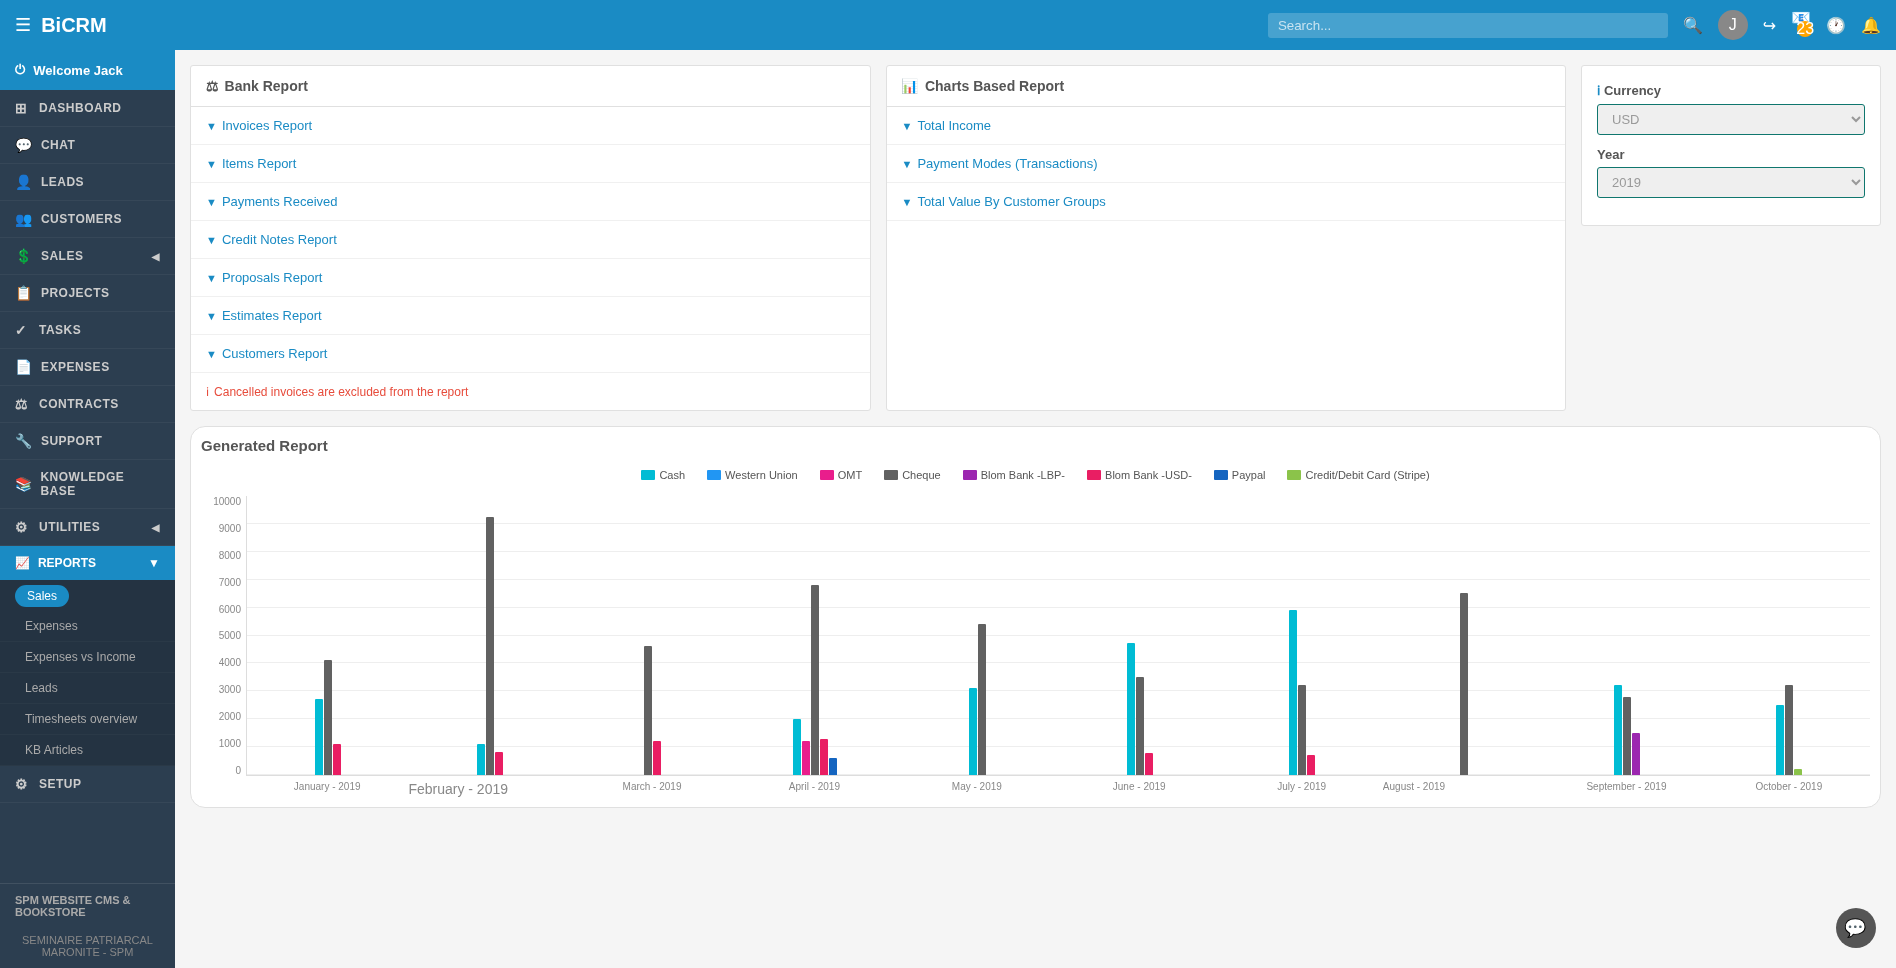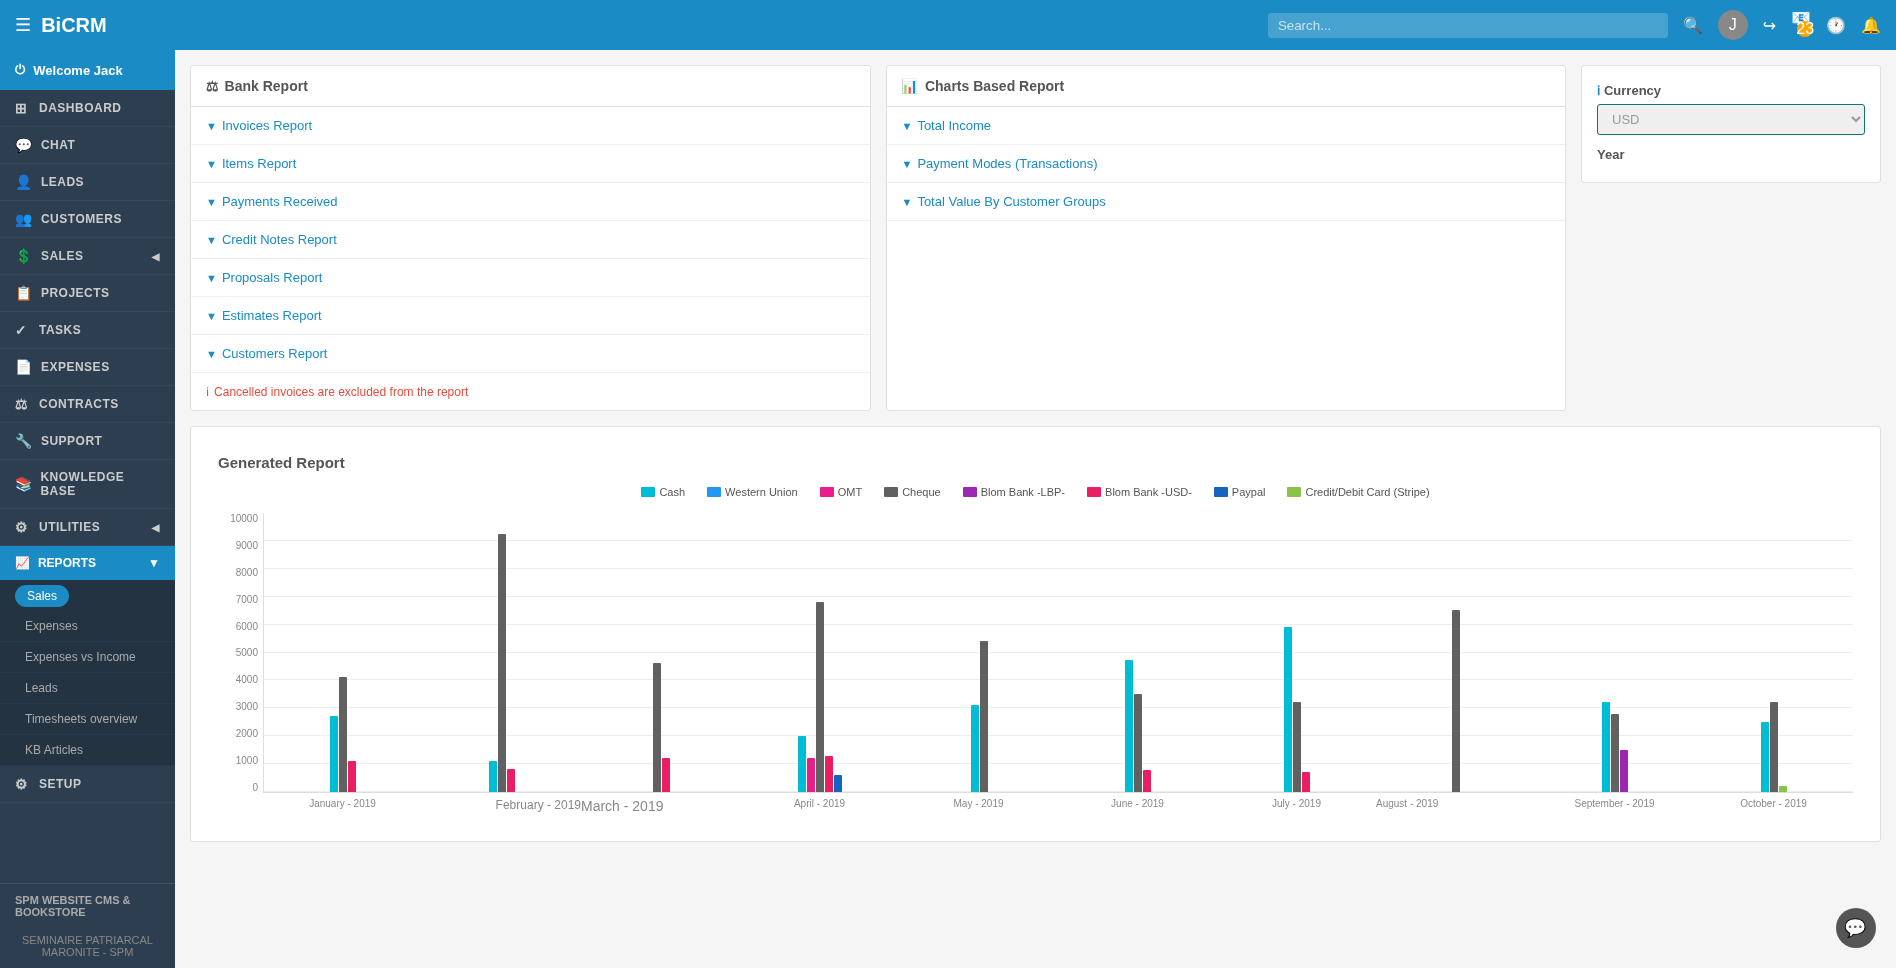--- a/index.html
+++ b/index.html
@@ -216,22 +216,22 @@
       border-radius: 3px;
       margin-bottom: 12px;
       font-size: 13px;
       color: #999;
     }
 
     
     .generated-report {
       background: white;
       border: 1px solid #e0e0e0;
-      border-radius: 3px;
-      padding: 27px;
+      border-radius: 15px;
+      padding: 10px;
     }
     .generated-report h3 {
       font-size: 15px;
       font-weight: bold;
       color: #555;
       margin-bottom: 15px;
     }
 
     
     .chart-legend {
@@ -451,20 +451,23 @@
         </div>
       </div>
 
       <div class="right-panel">
         <div class="currency-panel">
           <label><span style="color:#1a8bc4;">ℹ</span> Currency</label>
           <select>
             <option>USD</option>
           </select>
           <label>Year</label>
+          <select>
+            <option>2019</option>
+          </select>
         </div>
       </div>
     </div>
 
     <div class="generated-report">
       <h3>Generated Report</h3>
 
       <div class="chart-legend" id="chart-legend">
           <div class="legend-item">
             <span class="legend-color" style="background:#00bcd4;"></span>
@@ -581,22 +584,22 @@
                   <div style="width: 8px; height: 70px; background: rgb(0, 188, 212); border-radius: 1px 1px 0px 0px; flex-shrink: 0;"></div>
                   <div style="width: 8px; height: 89.6px; background: rgb(97, 97, 97); border-radius: 1px 1px 0px 0px; flex-shrink: 0;"></div>
                   <div style="width: 8px; height: 5.6px; background: rgb(139, 195, 74); border-radius: 1px 1px 0px 0px; flex-shrink: 0;"></div>
                 </div>
               </div>
           </div>
         </div>
 
         <div style="display:flex; margin-left:45px;" id="x-labels">
             <div style="flex: 1 1 0%; text-align: center; font-size: 10px; color: rgb(136, 136, 136); padding-top: 5px; overflow: hidden; text-overflow: ellipsis; white-space: nowrap;">January - 2019</div>
-            <div style="flex: 1 1 0%; text-align: right; font-size: 12px; color: rgb(136, 136, 136); padding-top: 5px; overflow: hidden; text-overflow: ellipsis; white-space: nowrap;">February - 2019</div>
-            <div style="flex: 1 1 0%; font-size: 14px; color: rgb(136, 136, 136); padding-top: 5px; overflow: hidden; text-overflow: ellipsis; white-space: nowrap;">March - 2019</div>
+            <div style="flex: 1 1 0%; text-align: left; font-size: 14px; color: rgb(136, 136, 136); padding-top: 5px; overflow: hidden; text-overflow: ellipsis; white-space: nowrap;">February - 2019</div>
+            <div style="flex: 1 1 0%; text-align: center; font-size: 10px; color: rgb(136, 136, 136); padding-top: 5px; overflow: hidden; text-overflow: ellipsis; white-space: nowrap;">March - 2019</div>
             <div style="flex: 1 1 0%; text-align: center; font-size: 10px; color: rgb(136, 136, 136); padding-top: 5px; overflow: hidden; text-overflow: ellipsis; white-space: nowrap;">April - 2019</div>
             <div style="flex: 1 1 0%; text-align: center; font-size: 10px; color: rgb(136, 136, 136); padding-top: 5px; overflow: hidden; text-overflow: ellipsis; white-space: nowrap;">May - 2019</div>
             <div style="flex: 1 1 0%; text-align: center; font-size: 10px; color: rgb(136, 136, 136); padding-top: 5px; overflow: hidden; text-overflow: ellipsis; white-space: nowrap;">June - 2019</div>
             <div style="flex: 1 1 0%; text-align: center; font-size: 10px; color: rgb(136, 136, 136); padding-top: 5px; overflow: hidden; text-overflow: ellipsis; white-space: nowrap;">July - 2019</div>
             <div style="flex: 1 1 0%; text-align: left; font-size: 10px; color: rgb(136, 136, 136); padding-top: 5px; overflow: hidden; text-overflow: ellipsis; white-space: nowrap;">August - 2019</div>
             <div style="flex: 1 1 0%; text-align: center; font-size: 10px; color: rgb(136, 136, 136); padding-top: 5px; overflow: hidden; text-overflow: ellipsis; white-space: nowrap;">September - 2019</div>
             <div style="flex: 1 1 0%; text-align: center; font-size: 10px; color: rgb(136, 136, 136); padding-top: 5px; overflow: hidden; text-overflow: ellipsis; white-space: nowrap;">October - 2019</div>
           </div>
       </div>
     </div>

